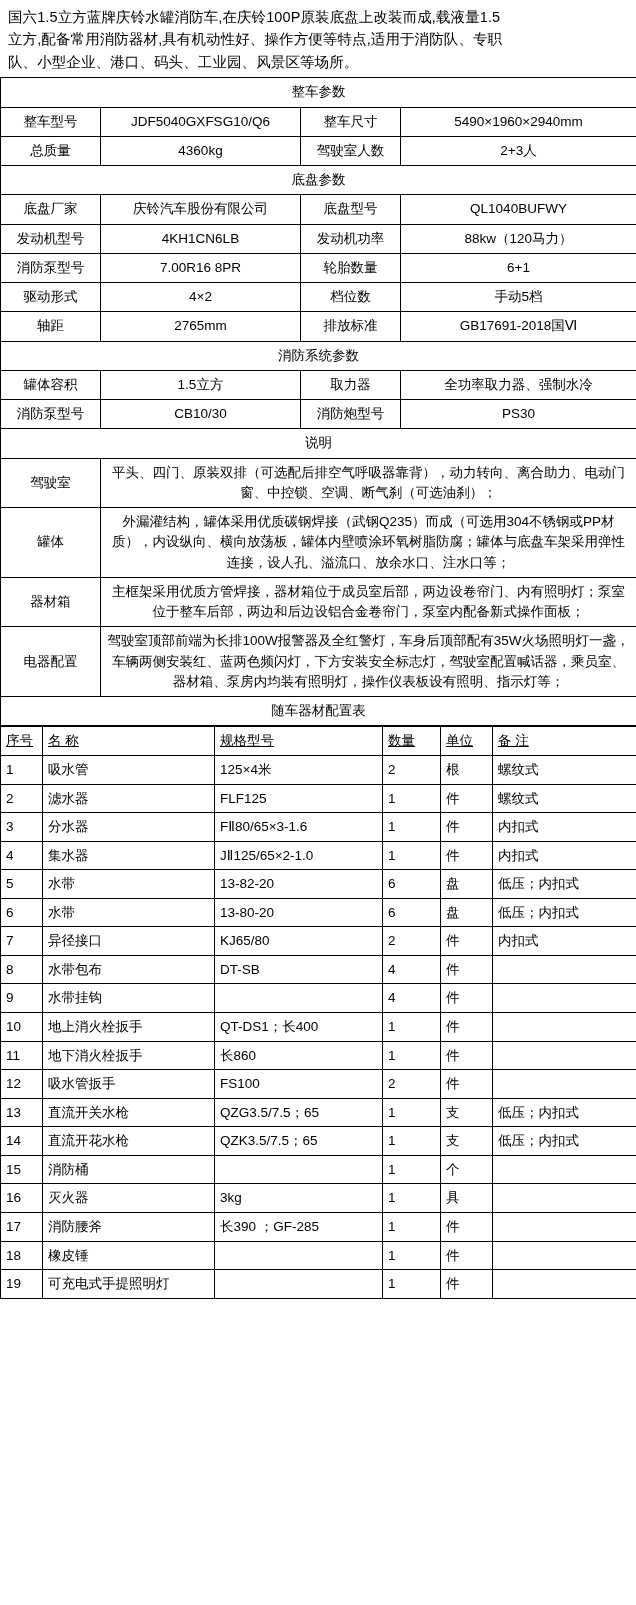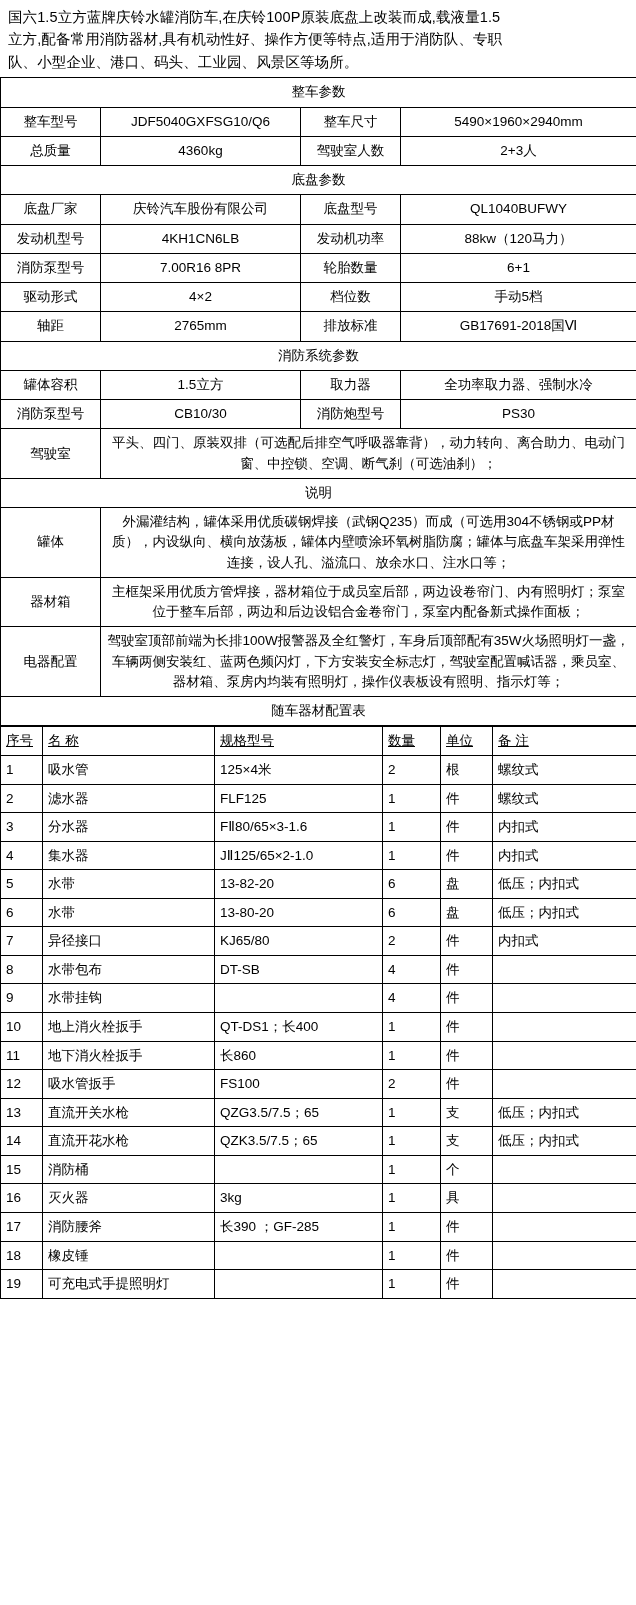--- a/index.html
+++ b/index.html
@@ -160,25 +160,25 @@
         <td class="value">全功率取力器、强制水冷</td>
       </tr>
       <tr>
         <td class="label">消防泵型号</td>
         <td class="value">CB10/30</td>
         <td class="label">消防炮型号</td>
         <td class="value">PS30</td>
       </tr>
 
       <tr>
+        <td class="section" colspan="4">说明</td>
+      </tr>
+      <tr>
         <td class="desc-label">驾驶室</td>
         <td class="desc-text" colspan="3">平头、四门、原装双排（可选配后排空气呼吸器靠背），动力转向、离合助力、电动门窗、中控锁、空调、断气刹（可选油刹）；</td>
-      </tr>
-      <tr>
-        <td class="section" colspan="4">说明</td>
       </tr>
       <tr>
         <td class="desc-label">罐体</td>
         <td class="desc-text" colspan="3">外漏灌结构，罐体采用优质碳钢焊接（武钢Q235）而成（可选用304不锈钢或PP材质），内设纵向、横向放荡板，罐体内壁喷涂环氧树脂防腐；罐体与底盘车架采用弹性连接，设人孔、溢流口、放余水口、注水口等；</td>
       </tr>
       <tr>
         <td class="desc-label">器材箱</td>
         <td class="desc-text" colspan="3">主框架采用优质方管焊接，器材箱位于成员室后部，两边设卷帘门、内有照明灯；泵室位于整车后部，两边和后边设铝合金卷帘门，泵室内配备新式操作面板；</td>
       </tr>
       <tr>

